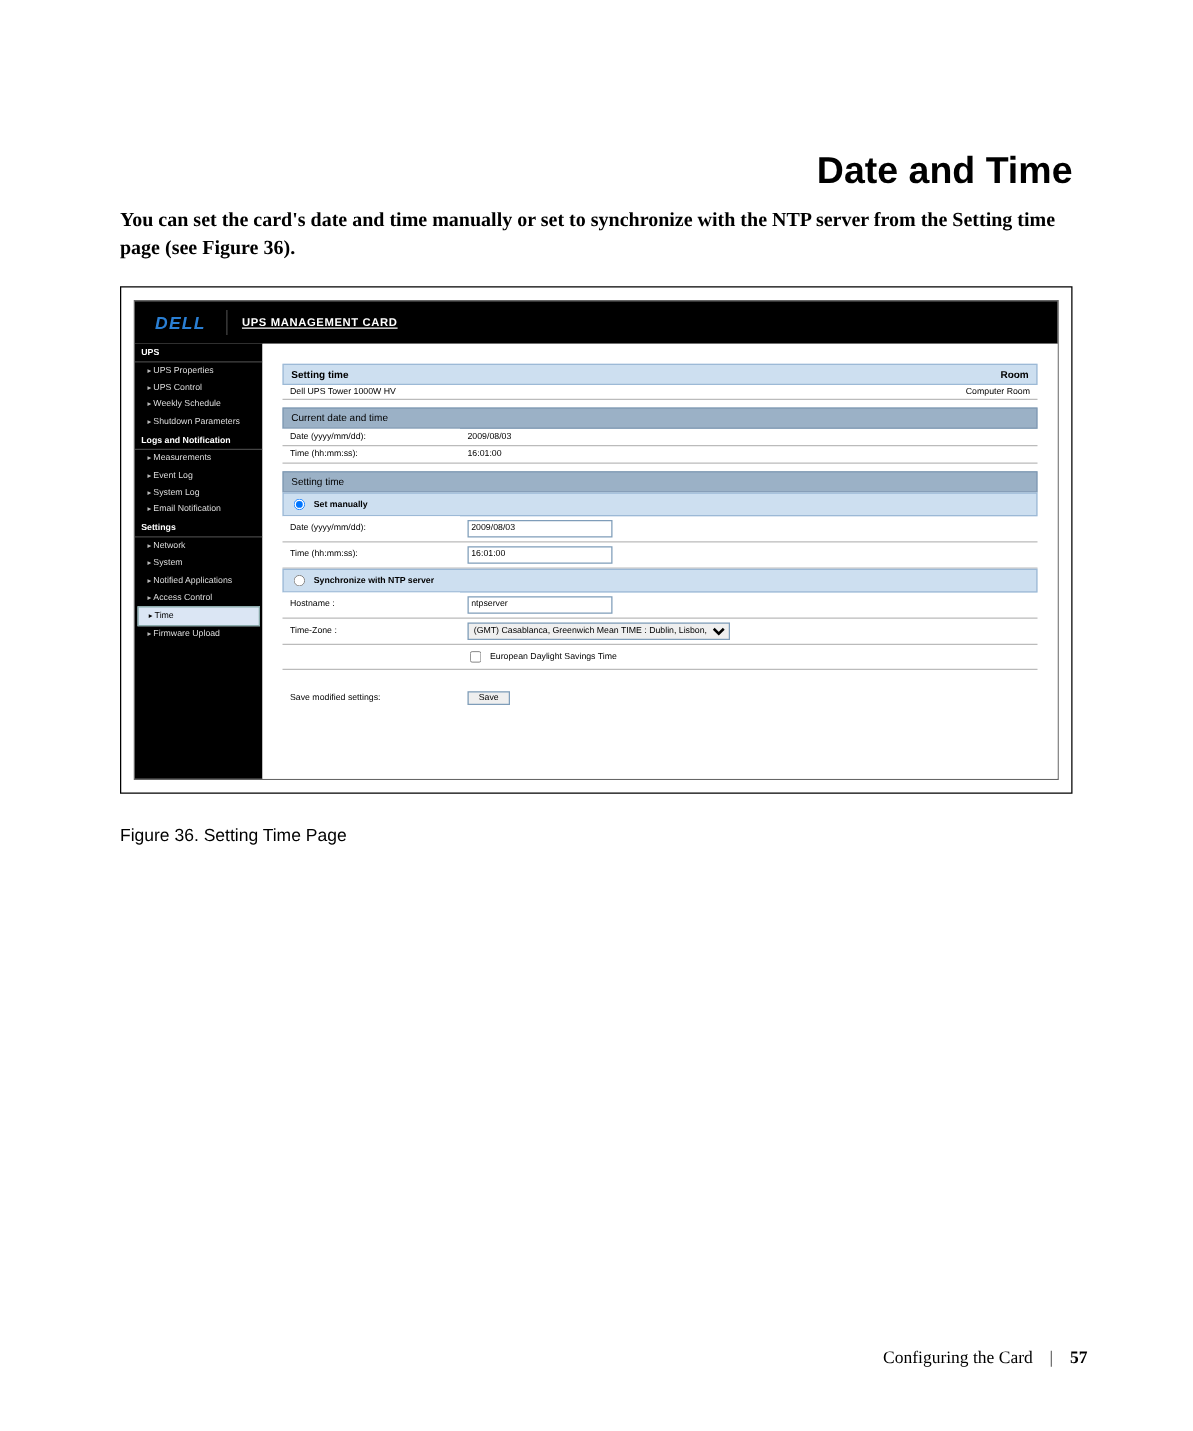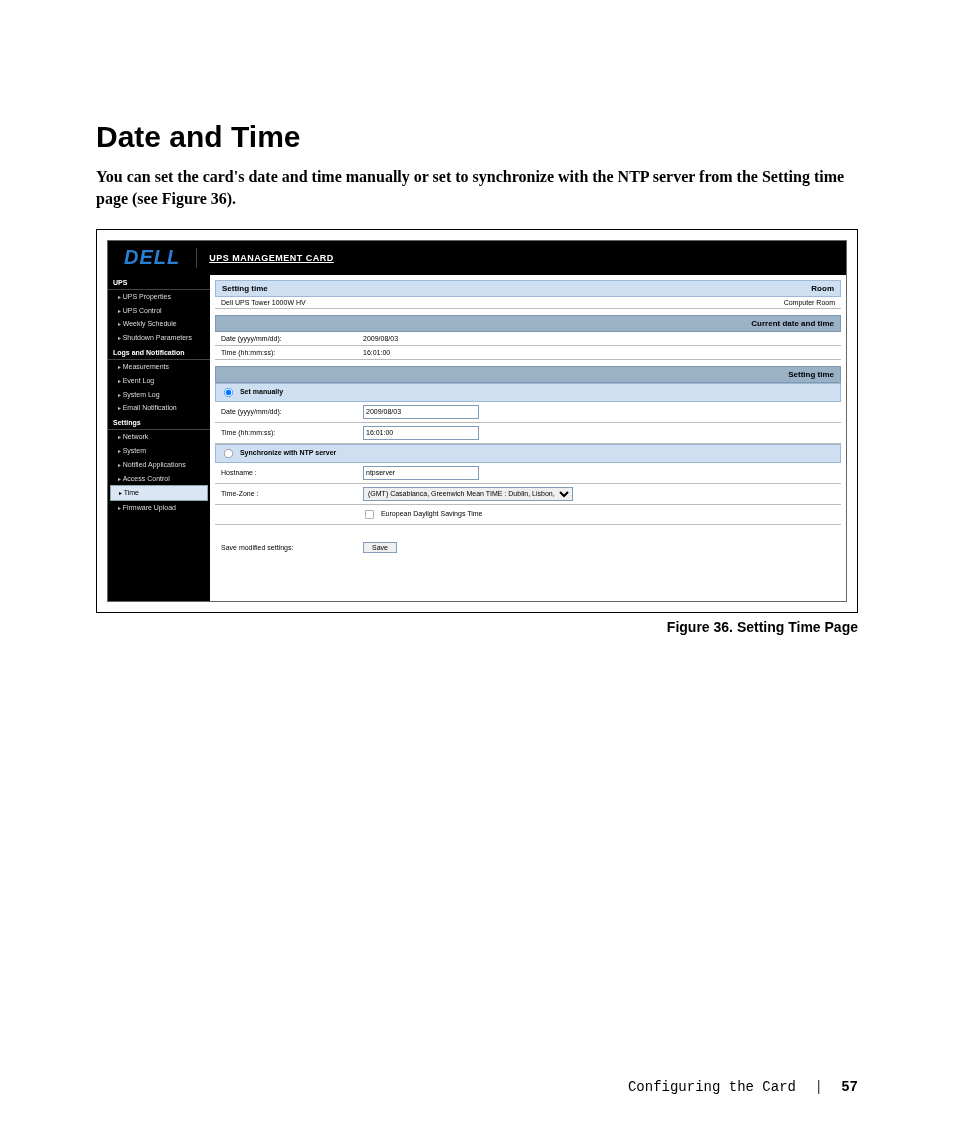--- a/index.html
+++ b/index.html
@@ -15,34 +15,34 @@
     box-sizing: border-box;
     min-height: 1145px;
     position: relative;
   }
   h1.pg-title {
     font-family: "Arial Narrow", Arial, sans-serif;
     font-weight: bold;
     font-size: 30px;
     margin: 0 0 12px 0;
     letter-spacing: 0;
+    text-align: right;
   }
   p.intro {
     font-family: Georgia, serif;
     font-size: 16px;
     line-height: 1.4;
     margin: 0 0 18px 0;
     font-weight: bold;
   }
   .figcap {
     font-family: "Arial Narrow", Arial, sans-serif;
-    font-weight: bold;
+    font-weight: normal;
     font-size: 14px;
-    margin: 6px 0 0 0;
-    text-align: right;
+    margin: 25px 0 0 0;
   }
   
   .shot {
     border: 1px solid #000;
     padding: 10px;
     background: #fff;
   }
   .card {
     border: 1px solid #666;
     background: #fff;
@@ -54,21 +54,21 @@
     color: #fff;
     display: flex;
     align-items: center;
     height: 34px;
   }
   .logo {
     font-family: Arial, sans-serif;
     font-weight: bold;
     font-style: italic;
     color: #2a7fd4;
-    font-size: 20px;
+    font-size: 14px;
     padding: 0 16px;
     letter-spacing: 1px;
   }
   .divider-v {
     width: 1px;
     height: 20px;
     background: #444;
     margin-right: 12px;
   }
   .card-top .title {
@@ -111,21 +111,21 @@
     color: #000;
     border: 1px solid #8aa;
     margin: 0 2px;
     padding-left: 8px;
   }
   .sb-item.active::before { color:#000; }
 
   .content {
     flex: 1;
     background: #fff;
-    padding: 5px;
+    padding: 16px;
   }
   .bar {
     background: #cddff0;
     border: 1px solid #9cb9d6;
     font-weight: bold;
     font-size: 8px;
     padding: 3px 6px;
     display: flex;
     justify-content: space-between;
   }
@@ -133,25 +133,24 @@
     display: flex;
     justify-content: space-between;
     font-size: 7px;
     padding: 2px 6px;
     border-bottom: 1px solid #bbb;
     background: #fff;
   }
   .sect-h {
     background: #9bb1c6;
     color: #000;
-    font-weight: bold;
+    font-weight: normal;
     font-size: 8px;
     padding: 3px 6px;
     border: 1px solid #8099b3;
-    text-align: right;
   }
   table.form {
     width: 100%;
     border-collapse: collapse;
     font-size: 7px;
   }
   table.form th, table.form td {
     text-align: left;
     padding: 3px 6px;
     border-bottom: 1px solid #bbb;
@@ -187,22 +186,22 @@
   .save-row th { font-size:7px; }
   .save-btn {
     font-size: 7px;
     padding: 1px 8px;
     border: 1px solid #7f9db9;
     background: #efefef;
   }
   .footer {
     position: absolute;
     bottom: 50px;
-    right: 96px;
-    font-family: Liberation Mono, monospace;
+    right: 84px;
+    font-family: Liberation Serif, serif;
     font-size: 14px;
   }
   .footer .sep { margin: 0 10px; color:#333;}
   .footer .pageno { font-weight:bold; }
 </style>
 </head>
 <body>
 
 <div class="page">
   <h1 class="pg-title">Date and Time</h1>

